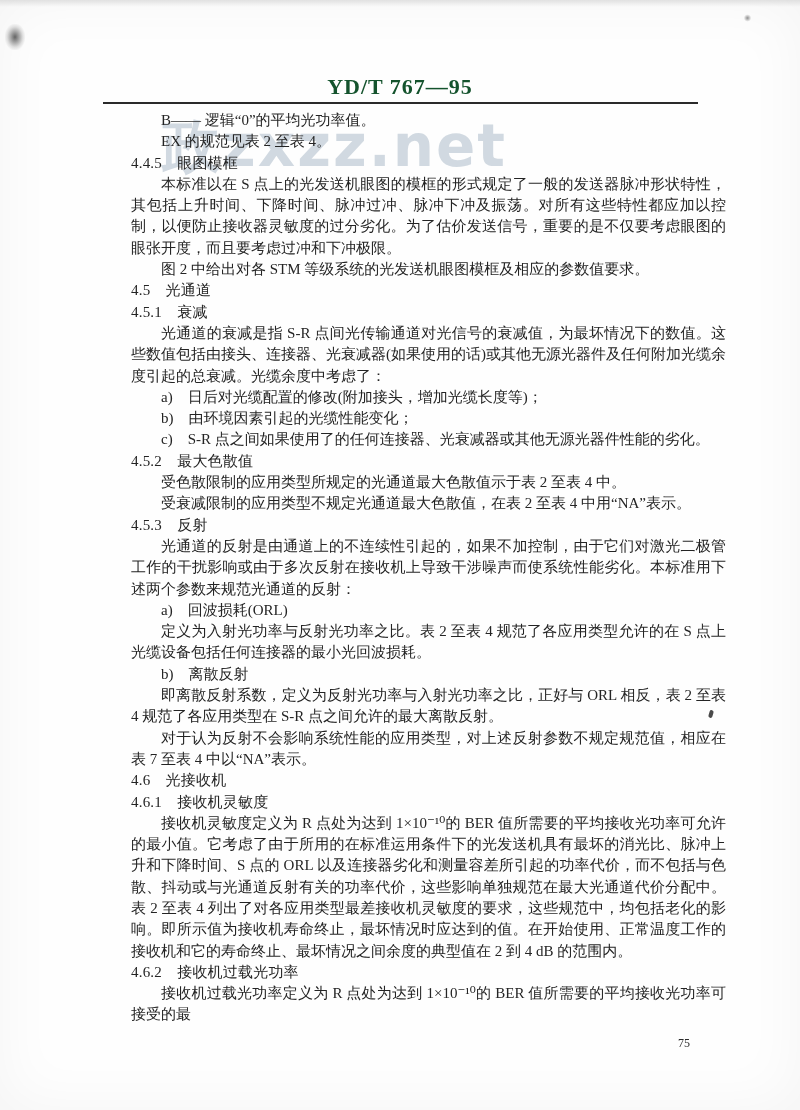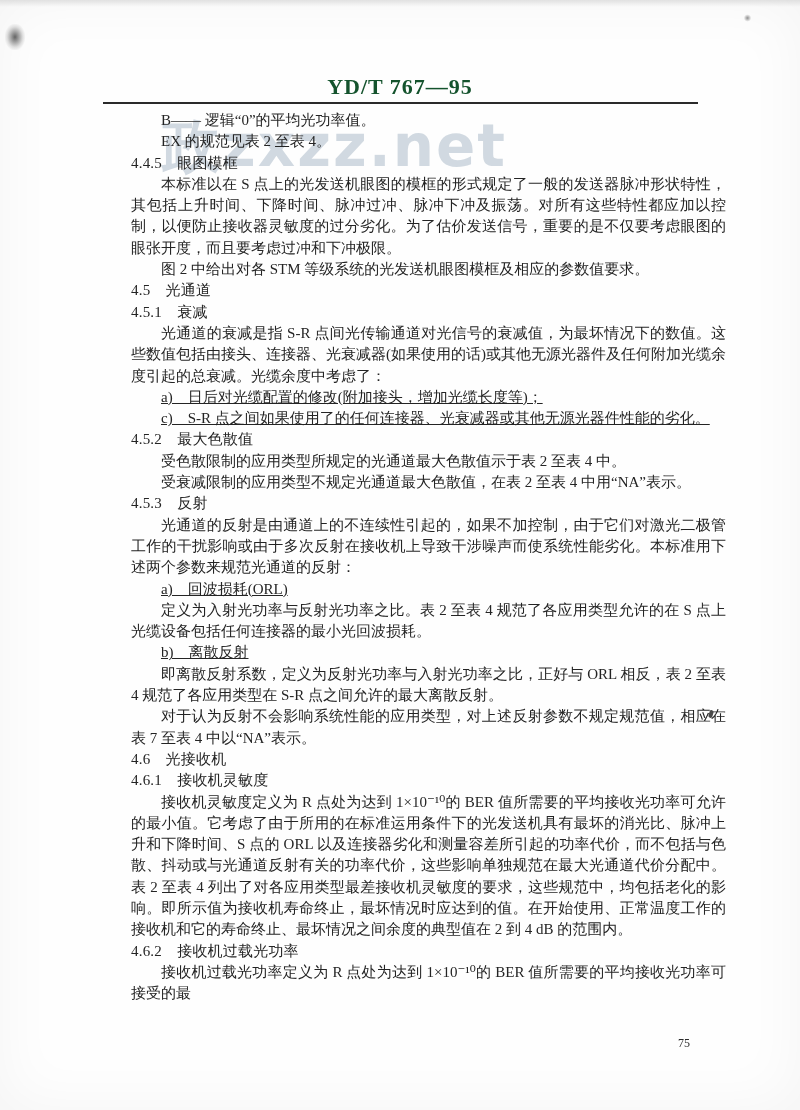--- a/index.html
+++ b/index.html
@@ -51,21 +51,21 @@
     line-height: 21.3px;
     text-align: justify;
     z-index: 2;
     margin-left: 28px;
   }
   .content p {
     margin: 0;
     padding: 0;
   }
   .content p.p  { text-indent: 2em; }
-  .content p.li { text-indent: 2em; text-decoration: underline; }
+  .content p.li { text-indent: 2em; }
   .content p.h  { text-indent: 0; letter-spacing: 0.2px; }
   .watermark {
     position: absolute;
     top: 108px;
     left: 162px;
     font-family: "DejaVu Sans", "Liberation Sans", sans-serif;
     font-weight: bold;
     font-size: 58px;
     letter-spacing: 2px;
     color: rgba(125, 148, 170, 0.32);
@@ -119,20 +119,21 @@
   <div class="content">
       <p class="p">B—— 逻辑“0”的平均光功率值。</p>
       <p class="p">EX 的规范见表 2 至表 4。</p>
       <p class="h">4.4.5　眼图模框</p>
       <p class="p">本标准以在 S 点上的光发送机眼图的模框的形式规定了一般的发送器脉冲形状特性，其包括上升时间、下降时间、脉冲过冲、脉冲下冲及振荡。对所有这些特性都应加以控制，以便防止接收器灵敏度的过分劣化。为了估价发送信号，重要的是不仅要考虑眼图的眼张开度，而且要考虑过冲和下冲极限。</p>
       <p class="p">图 2 中给出对各 STM 等级系统的光发送机眼图模框及相应的参数值要求。</p>
       <p class="h">4.5　光通道</p>
       <p class="h">4.5.1　衰减</p>
       <p class="p">光通道的衰减是指 S-R 点间光传输通道对光信号的衰减值，为最坏情况下的数值。这些数值包括由接头、连接器、光衰减器(如果使用的话)或其他无源光器件及任何附加光缆余度引起的总衰减。光缆余度中考虑了：</p>
       <p class="li">a)　日后对光缆配置的修改(附加接头，增加光缆长度等)；</p>
+      <p class="li">b)　由环境因素引起的光缆性能变化；</p>
       <p class="li">c)　S-R 点之间如果使用了的任何连接器、光衰减器或其他无源光器件性能的劣化。</p>
       <p class="h">4.5.2　最大色散值</p>
       <p class="p">受色散限制的应用类型所规定的光通道最大色散值示于表 2 至表 4 中。</p>
       <p class="p">受衰减限制的应用类型不规定光通道最大色散值，在表 2 至表 4 中用“NA”表示。</p>
       <p class="h">4.5.3　反射</p>
       <p class="p">光通道的反射是由通道上的不连续性引起的，如果不加控制，由于它们对激光二极管工作的干扰影响或由于多次反射在接收机上导致干涉噪声而使系统性能劣化。本标准用下述两个参数来规范光通道的反射：</p>
       <p class="li">a)　回波损耗(ORL)</p>
       <p class="p">定义为入射光功率与反射光功率之比。表 2 至表 4 规范了各应用类型允许的在 S 点上光缆设备包括任何连接器的最小光回波损耗。</p>
       <p class="li">b)　离散反射</p>
       <p class="p">即离散反射系数，定义为反射光功率与入射光功率之比，正好与 ORL 相反，表 2 至表 4 规范了各应用类型在 S-R 点之间允许的最大离散反射。</p>

